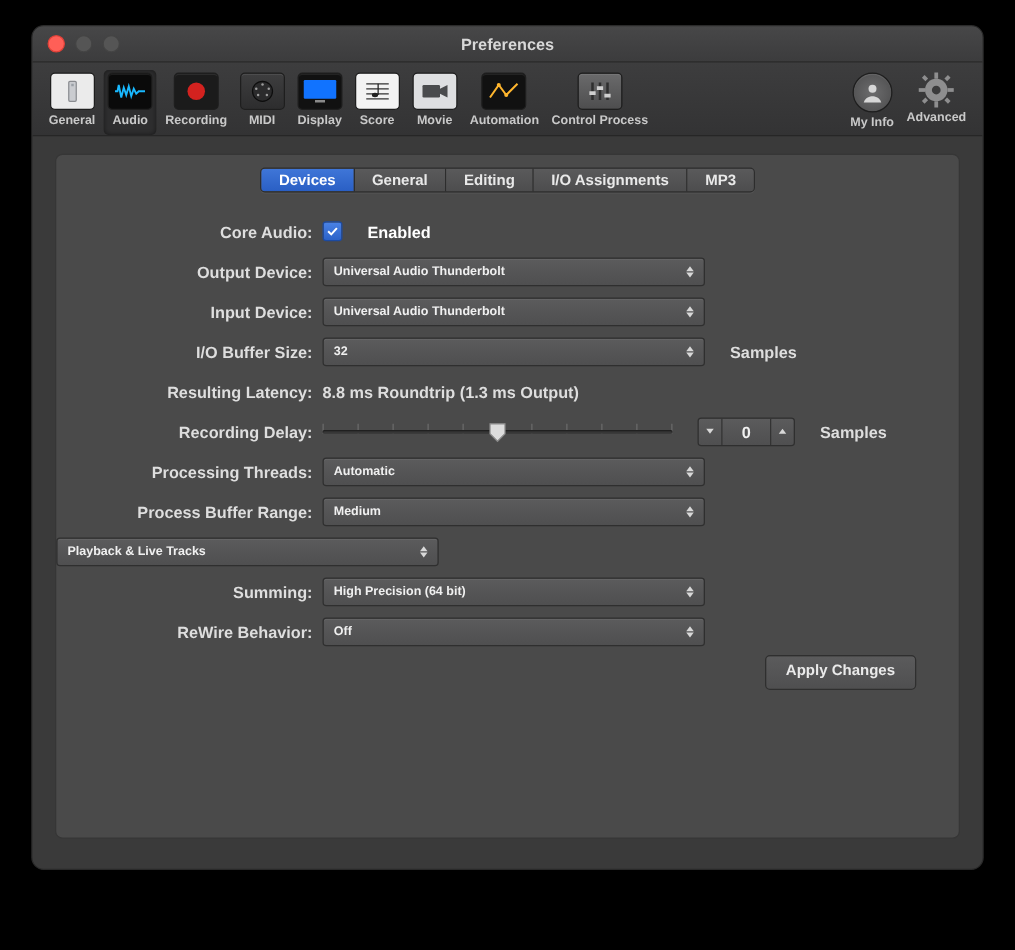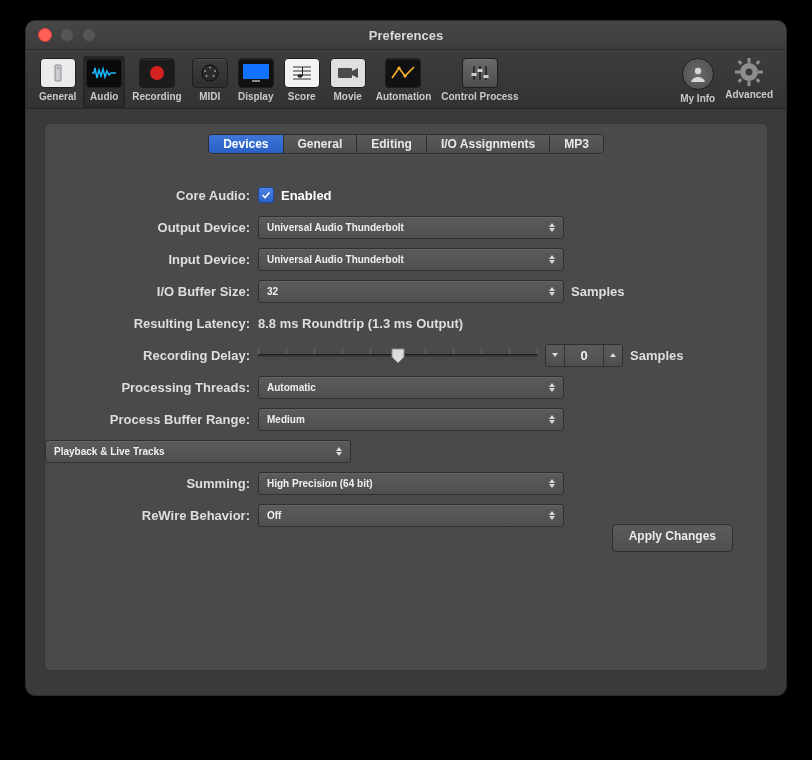--- a/index.html
+++ b/index.html
@@ -22,24 +22,24 @@
   
   .content{padding:14px 18px 24px;}
   .panel{background:#4a4a4a;border-radius:6px;border:1px solid #363636;padding:0 0 26px 0;position:relative;min-height:520px;}
   
   .tabs{display:flex;justify-content:center;margin-top:10px;}
   .seg{display:flex;border-radius:4px;overflow:hidden;border:1px solid #2d2d2d;box-shadow:0 1px 0 rgba(255,255,255,.05);}
   .seg .tab{padding:2px 14px;font-size:12px;background:linear-gradient(#5a5a5b,#4d4d4e);color:#e9e9e9;border-right:1px solid #2d2d2d;cursor:default;}
   .seg .tab:last-child{border-right:none;}
   .seg .tab.active{background:linear-gradient(#3f76d8,#2a5fc4);color:#fff;}
   
-  .form{margin-top:29px;}
+  .form{margin-top:19px;}
   .row{display:flex;align-items:center;margin:0 34px 8px 0;min-height:24px;}
   .row .label{width:205px;text-align:right;padding-right:8px;color:#dedede;font-size:13px;}
-  .row .ctrl{display:flex;align-items:center;gap:7px;}
+  .row .ctrl{display:flex;align-items:center;gap:20px;}
   
   .chk{width:14px;height:14px;border-radius:3px;background:linear-gradient(#4a82e6,#2b62c8);display:inline-flex;align-items:center;justify-content:center;border:0.5px solid #1c4aa0;}
   .chk svg{width:10px;height:10px;}
   .chk-label{color:#fff;font-size:13px;}
   
   .select{position:relative;width:274px;height:21px;background:linear-gradient(#5b5b5c,#4f4f50);border:1px solid #2f2f2f;border-radius:3px;display:flex;align-items:center;padding:0 22px 0 8px;color:#f0f0f0;font-size:10px;box-shadow:0 1px 0 rgba(255,255,255,.06) inset;}
   .select .arrows{position:absolute;right:6px;top:2px;bottom:2px;width:10px;display:flex;flex-direction:column;justify-content:center;gap:1px;}
   .select .arrows span{width:0;height:0;border-left:3.5px solid transparent;border-right:3.5px solid transparent;margin:0 auto;}
   .select .arrows .u{border-bottom:4px solid #d8d8d8;}
   .select .arrows .d{border-top:4px solid #d8d8d8;}

